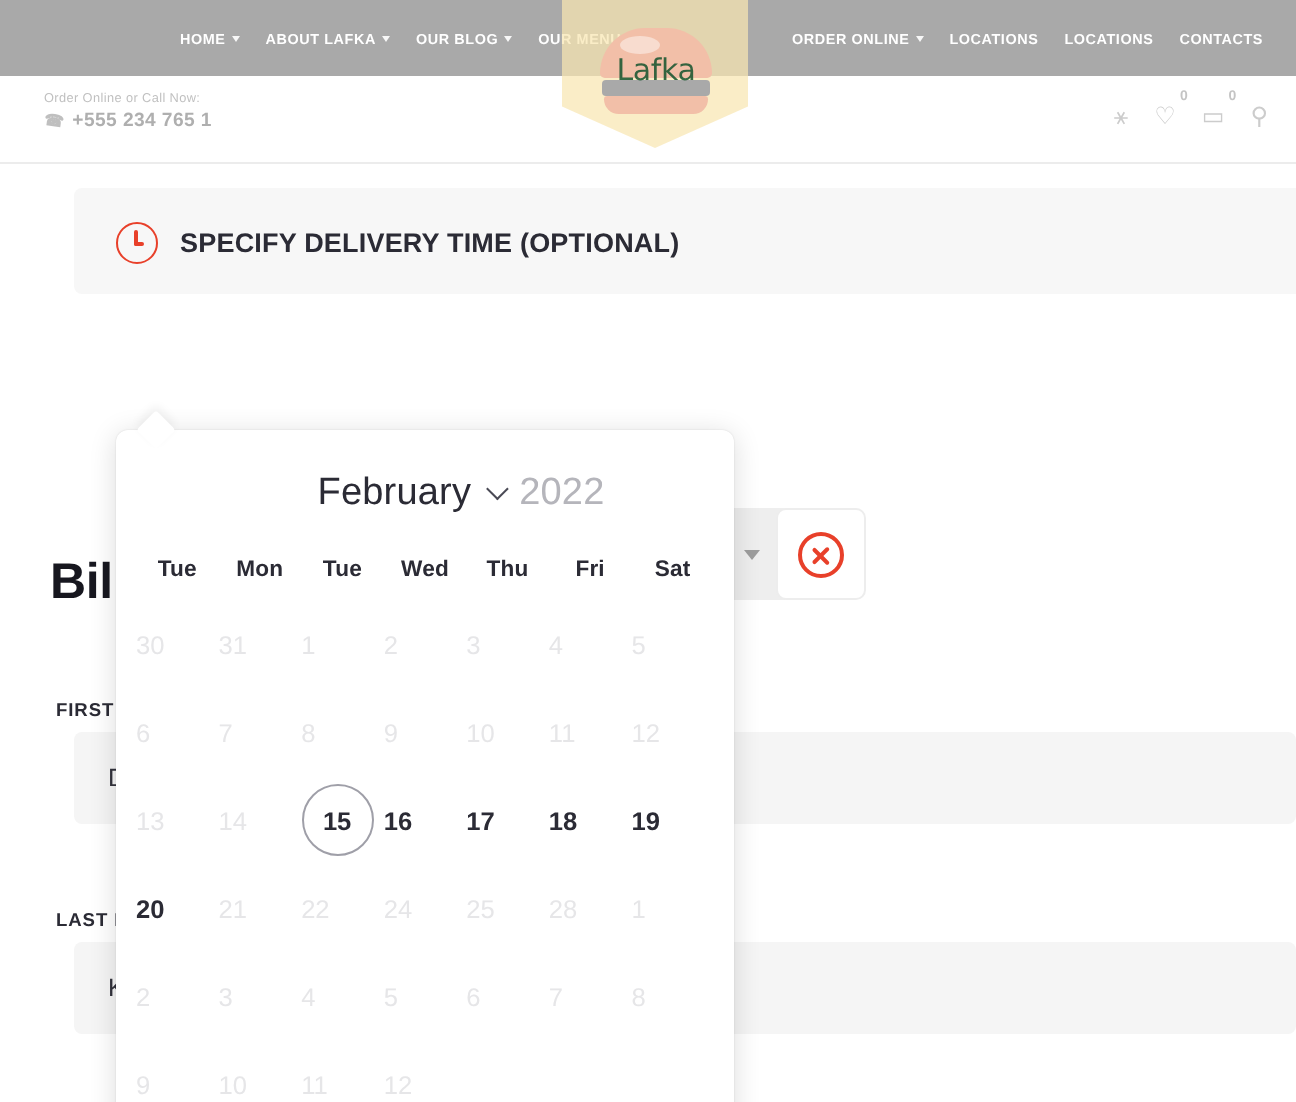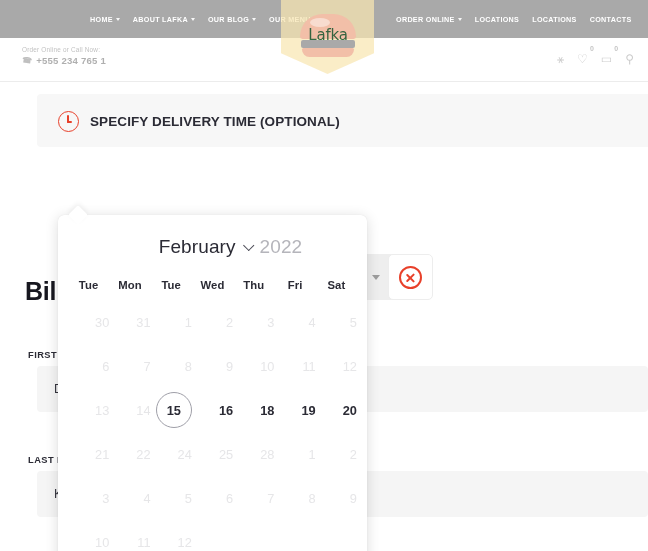--- a/index.html
+++ b/index.html
@@ -269,21 +269,21 @@
     grid-template-columns: repeat(7, 1fr);
   }
   .dow {
     height: 31px;
     display: flex; align-items: center; justify-content: center;
     font-size: 11.3px; font-weight: bold; color: #2b2b35;
     letter-spacing: .1px;
   }
   .day {
     height: 44px;
-    display: flex; align-items: center; justify-content: flex-end;
+    display: flex; align-items: center; justify-content: flex-start;
     font-size: 12.8px;
     color: #2b2b35;
     font-weight: bold;
     cursor: pointer;
     position: relative;
   }
   .day.disabled { color: #e6e6e8; font-weight: normal; cursor: default; }
   .day.today .daynum {
     width: 36px; height: 36px;
     border: 1px solid #9f9fa8;
@@ -451,20 +451,23 @@
           <div class="day disabled">
             <span class="daynum">14</span>
           </div>
           <div class="day today">
             <span class="daynum">15</span>
           </div>
           <div class="day">
             <span class="daynum">16</span>
           </div>
           <div class="day">
+            <span class="daynum">17</span>
+          </div>
+          <div class="day">
             <span class="daynum">18</span>
           </div>
           <div class="day">
             <span class="daynum">19</span>
           </div>
           <div class="day">
             <span class="daynum">20</span>
           </div>
           <div class="day disabled">
             <span class="daynum">21</span>

